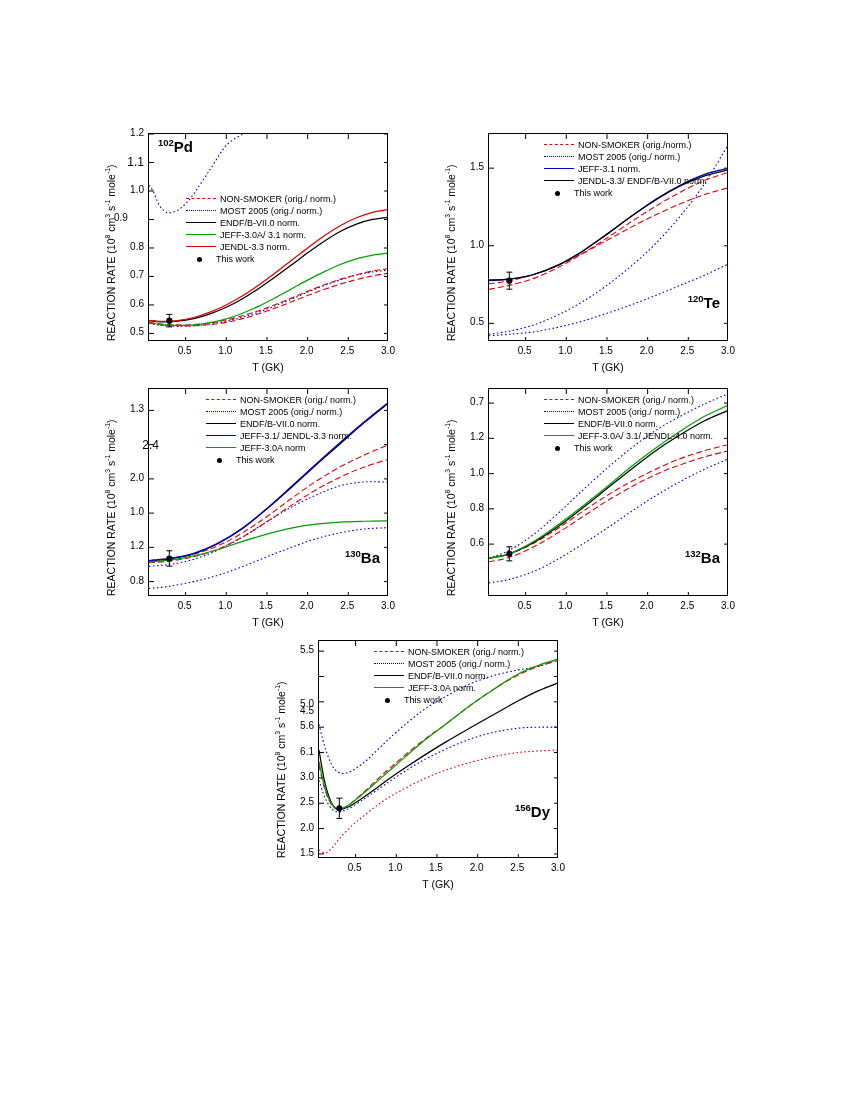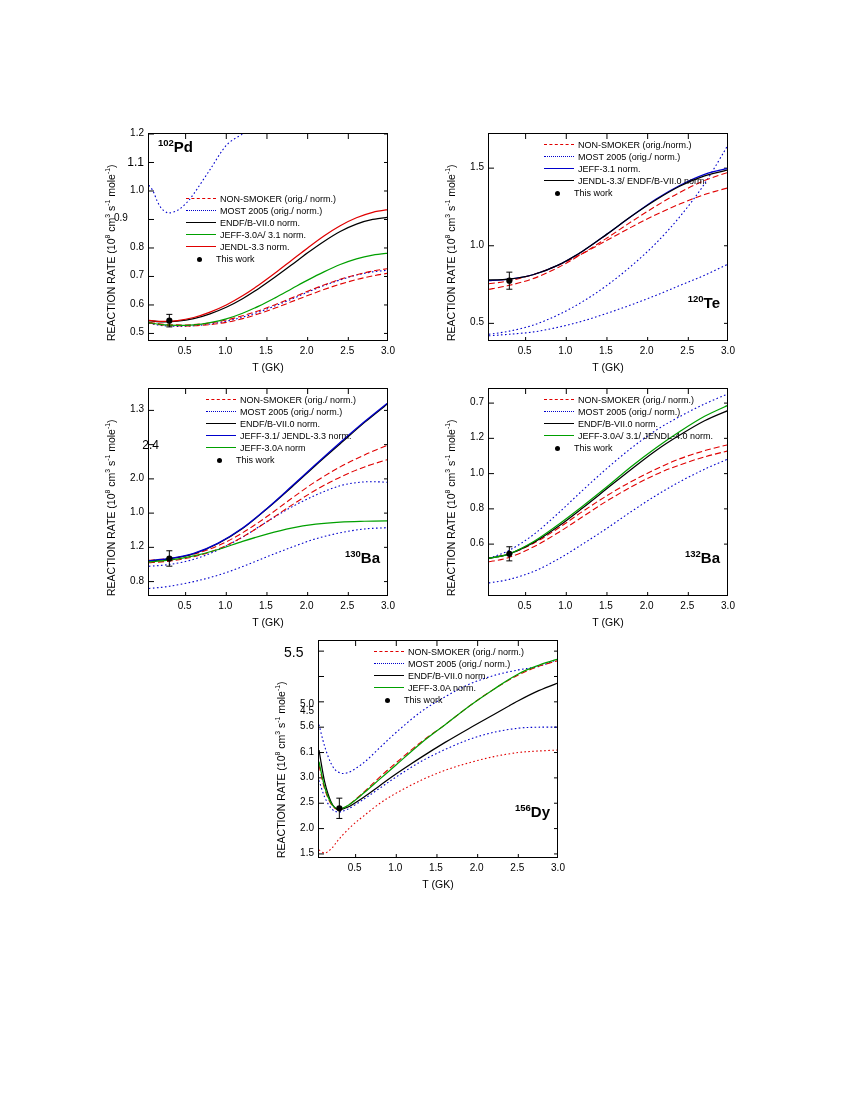--- a/index.html
+++ b/index.html
@@ -434,21 +434,21 @@
     <div style="position: absolute; left: 503.322px; top: 862px; width: 28px; text-align: center; font-size: 10px;">2.5</div>
     <div style="position: absolute; left: 544px; top: 862px; width: 28px; text-align: center; font-size: 10px;">3.0</div>
     <div style="position: absolute; left: 284px; top: 846.93px; width: 30px; text-align: right; font-size: 10px;">1.5</div>
     <div style="position: absolute; left: 284px; top: 821.581px; width: 30px; text-align: right; font-size: 10px;">2.0</div>
     <div style="position: absolute; left: 284px; top: 796.233px; width: 30px; text-align: right; font-size: 10px;">2.5</div>
     <div style="position: absolute; left: 284px; top: 770.884px; width: 30px; text-align: right; font-size: 10px;">3.0</div>
     <div style="position: absolute; left: 284px; top: 745.535px; width: 30px; text-align: right; font-size: 10px;">6.1</div>
     <div style="position: absolute; left: 284px; top: 720.186px; width: 30px; text-align: right; font-size: 10px;">5.6</div>
     <div style="position: absolute; left: 284px; top: 705px; width: 30px; text-align: right; font-size: 10px;">4.5</div>
     <div style="position: absolute; left: 284px; top: 669.488px; width: 30px; text-align: right; font-size: 10px; margin-top: 29px;">5.0</div>
-    <div style="position: absolute; left: 284px; top: 644.14px; width: 30px; text-align: left; font-size: 14px;">5.5</div>
+    <div style="position: absolute; left: 284px; top: 644.14px; width: 30px; text-align: right; font-size: 10px;">5.5</div>
     <div class="xtitle" style="left: 398px; top: 878px; width: 80px;">T (GK)</div>
     <div class="ytitle" style="left: 274px; top: 858px;">REACTION RATE (10<sup>8</sup> cm<sup>3</sup> s<sup>-1</sup> mole<sup>-1</sup>)</div>
     <div class="legend" style="left: 374px; top: 646px; width: 190px;">
       <div class="legend-row">
         <span class="legend-sample">
           <i style="border-top: 1.4px dashed rgb(224, 0, 0);"></i>
         </span>
         <span class="legend-txt">NON-SMOKER (orig./ norm.)</span>
       </div>
       <div class="legend-row">

